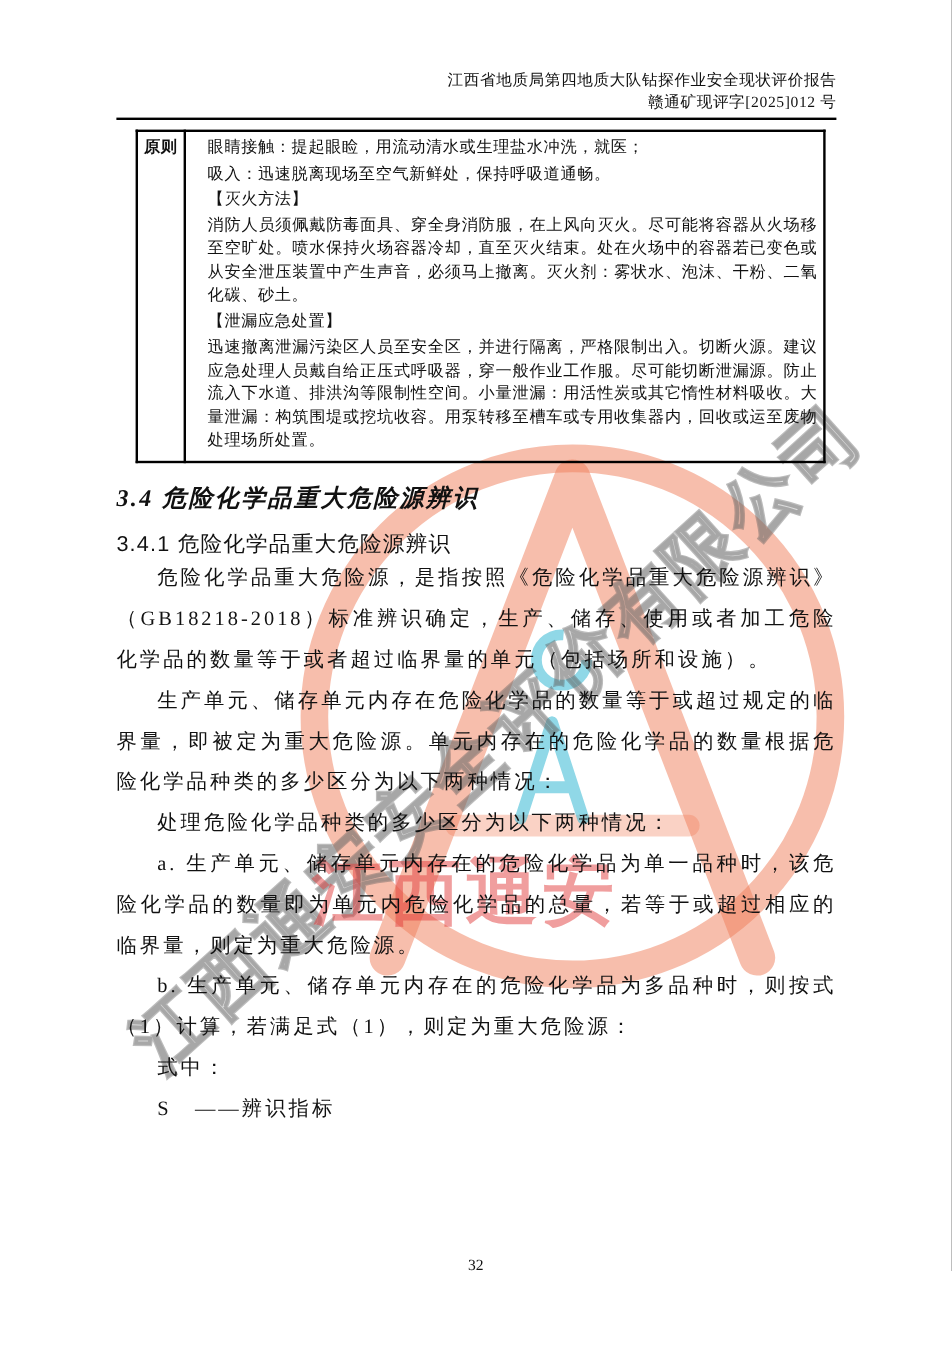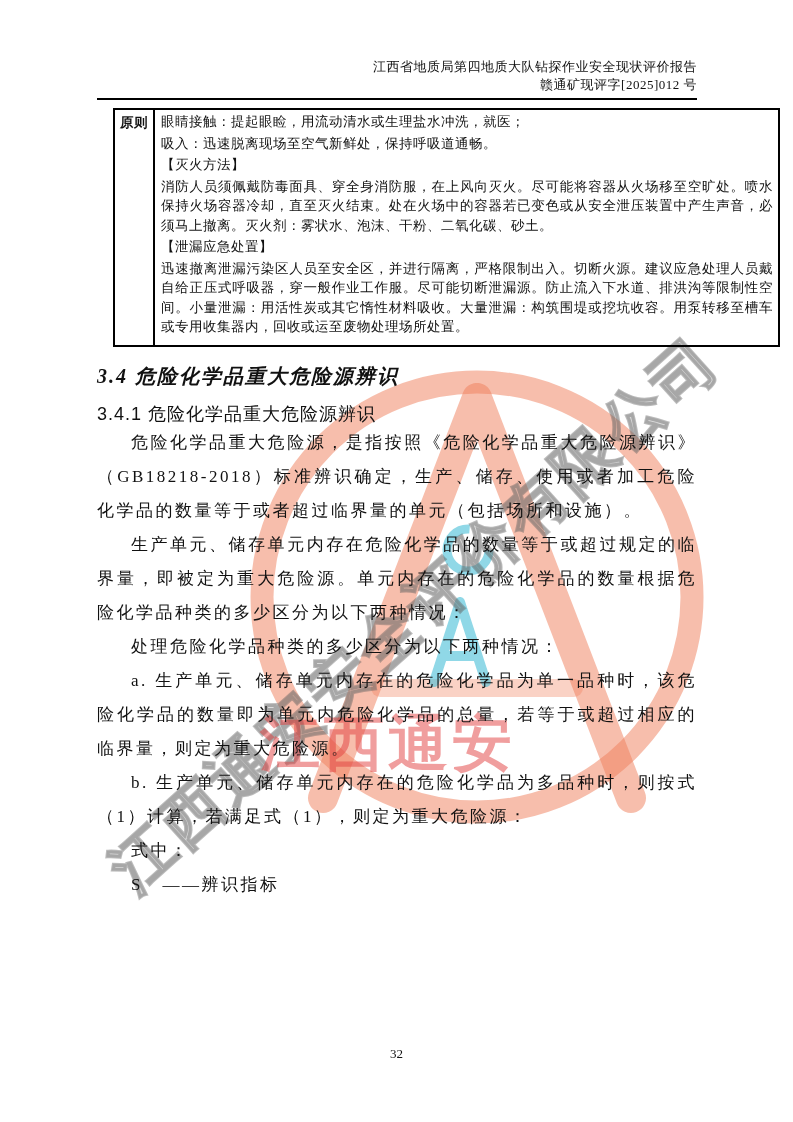--- a/index.html
+++ b/index.html
@@ -31,28 +31,28 @@
     white-space:nowrap;
   }
   .wm-svg{position:absolute;left:230px;top:350px;}
   
   .content{position:relative;z-index:1;padding:58px 96px 0 97px;}
   .hdr{display:flex;justify-content:center;align-items:flex-end;
        font-size:13px;letter-spacing:0.5px;line-height:18px;flex-direction:column;}
   .hdr-rule{border-bottom:2.5px solid #000;margin-top:4px;}
   
   table.info{
-    border-collapse:collapse;width:667px;
+    border-collapse:collapse;width:575px;
     margin:8px auto 0 16px;
     font-size:13.5px;line-height:19.5px;letter-spacing:0.5px;
   }
   table.info td{border:2px solid #000;vertical-align:top;background:transparent;}
   td.lbl{width:34px;text-align:center;font-weight:bold;padding:3px 2px;}
   td.cell{padding:3px 5px 5px 6px;}
-  td.cell p{margin:0 0 2px 0;text-align:justify;font-family:Liberation Mono, monospace;}
+  td.cell p{margin:0 0 2px 12px;text-align:justify;}
   
   h2.s34{
     margin:16px 0 0 0;
     font-size:20px;font-weight:bold;font-style:italic;
     letter-spacing:2px;
   }
   h3.s341{
     margin:12px 0 0 0;
     font-family:"Liberation Sans","DejaVu Sans",sans-serif;
     font-size:18px;font-weight:normal;letter-spacing:1px;

